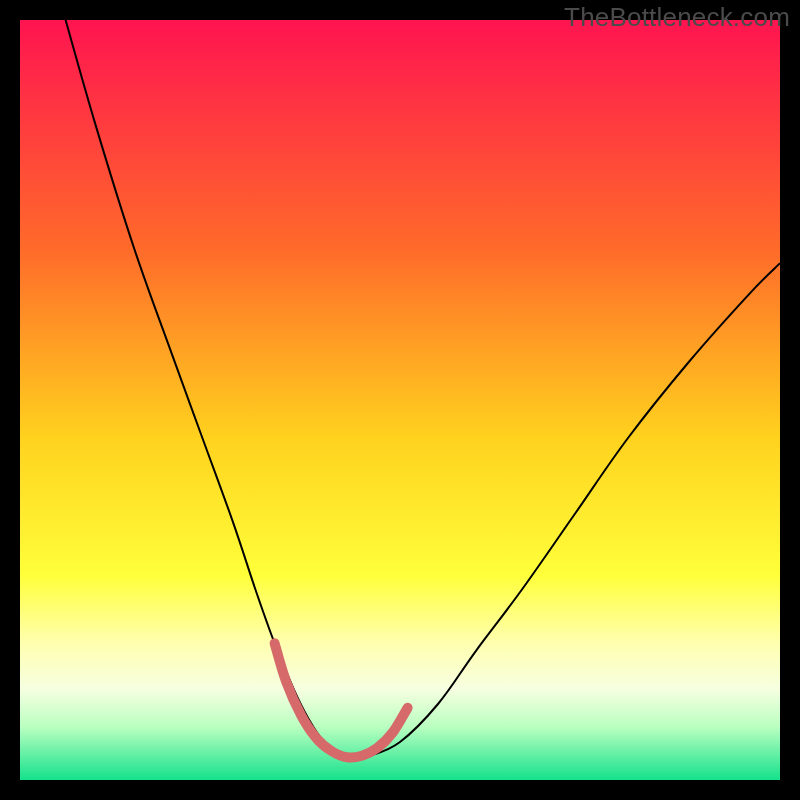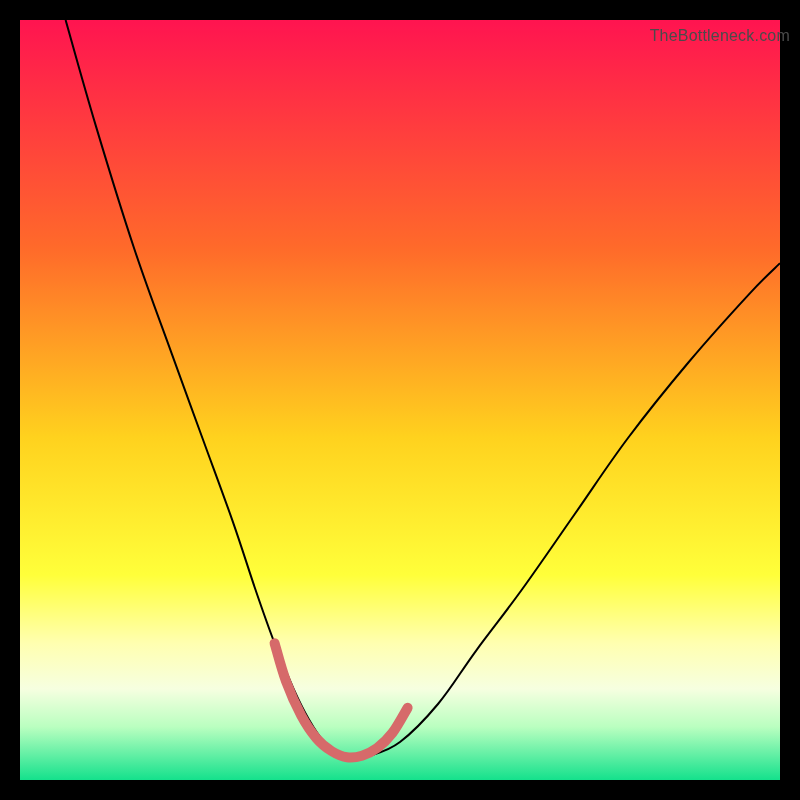--- a/index.html
+++ b/index.html
@@ -17,25 +17,24 @@
     top: 20px;
     width: 760px;
     height: 760px;
     background: #000;
   }
   .watermark {
     position: absolute;
     top: 2px;
     right: 10px;
     color: #4b4b4b;
-    font-size: 16px;
+    font-size: 26px;
     font-weight: 500;
     letter-spacing: 0.2px;
     z-index: 10;
-    margin-top: 25px;
   }
   svg {
     display: block;
   }
 </style>
 </head>
 <body>
 
 <div class="watermark">TheBottleneck.com</div>
 

